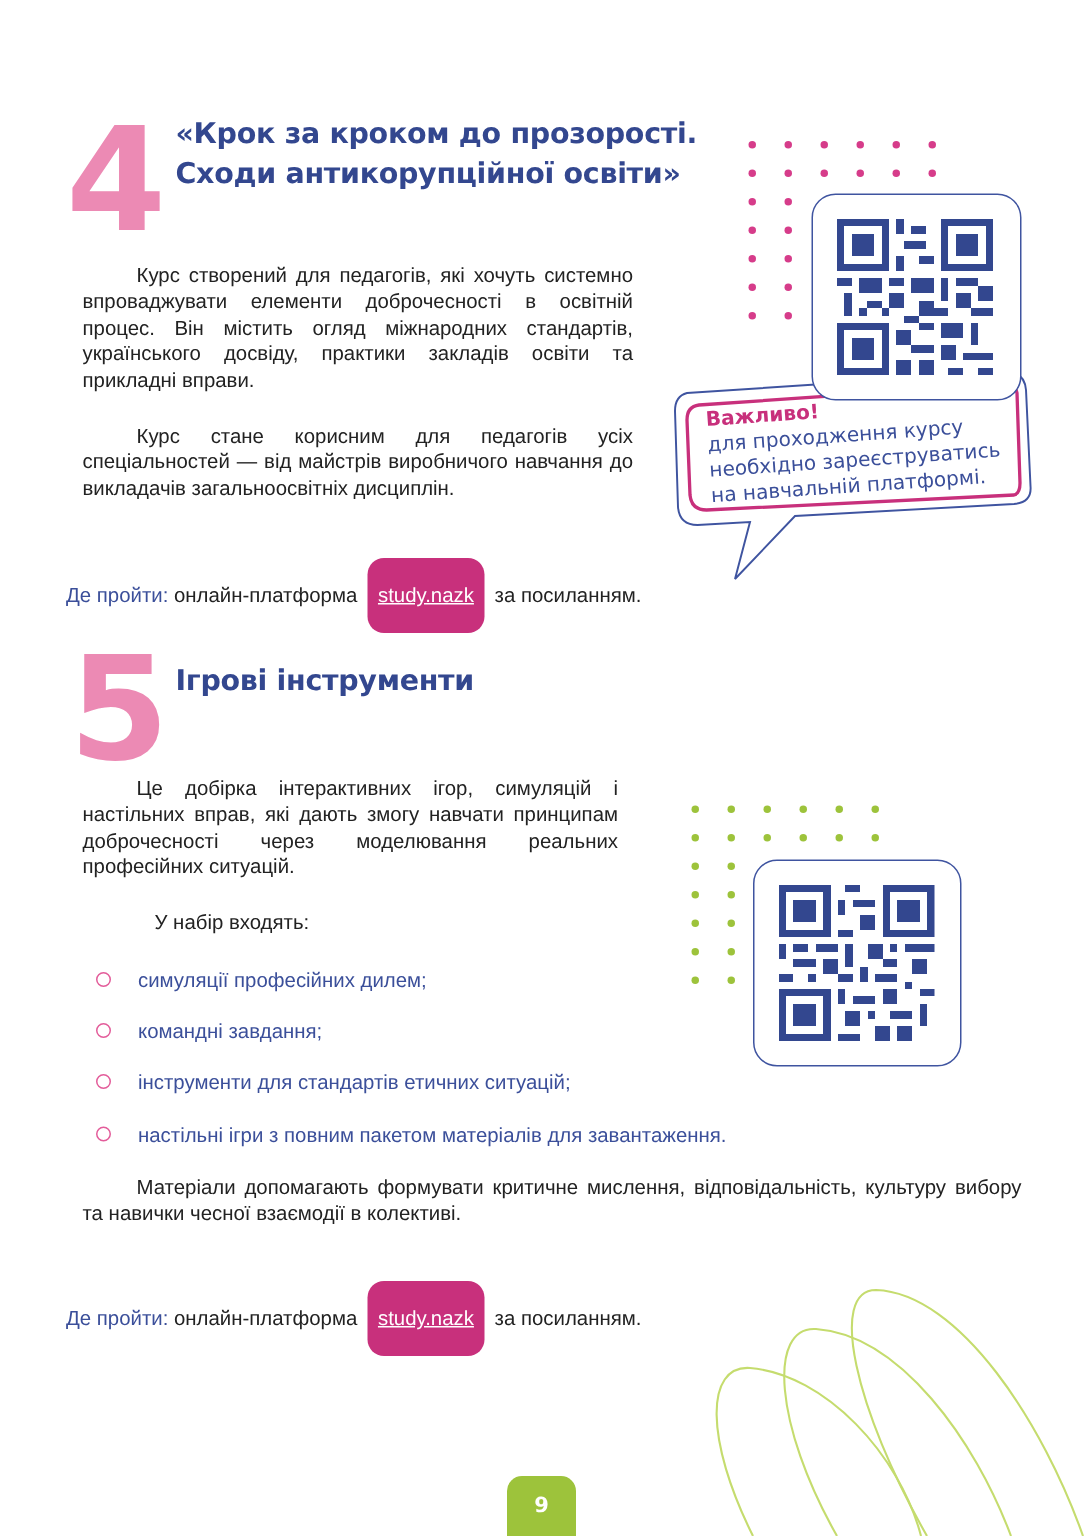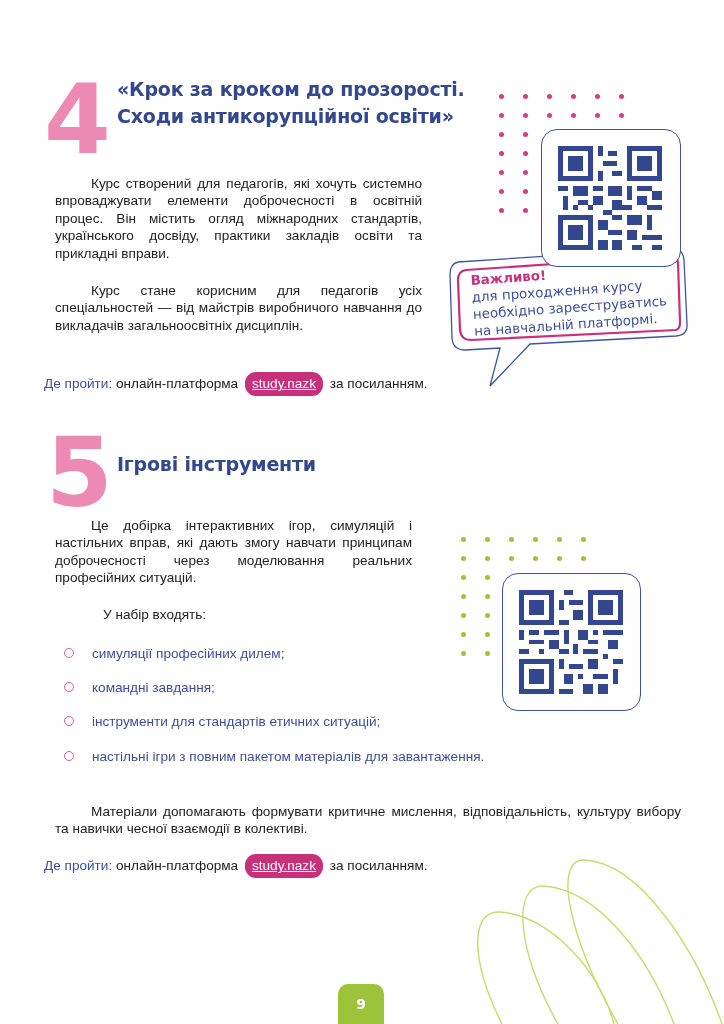--- a/index.html
+++ b/index.html
@@ -4,21 +4,21 @@
 <style>
   html, body { margin:0; padding:0; }
   body { width:724px; height:1024px; background:#ffffff; position:relative; overflow:hidden;
          font-family:"Liberation Sans", sans-serif; color:#1f1f1f; }
   .abs { position:absolute; }
   .bignum { position:absolute; font-family:"DejaVu Sans", sans-serif; font-weight:bold; color:#ec8ab4; line-height:1; }
   .heading { position:absolute; font-family:"DejaVu Sans", sans-serif; font-weight:bold; color:#33478f; font-size:19px; line-height:27px; letter-spacing:-0.2px; }
   .para { position:absolute; font-size:13.6px; line-height:17.4px; text-align:justify; text-indent:36px; color:#222; }
   .where { position:absolute; font-size:13.6px; line-height:20px; color:#222; white-space:nowrap; }
   .where .lbl { color:#3b4f9a; }
-  .pill { display:inline-block; background:#c8307c; color:#fff; border-radius:11px; padding:3px 7px; text-decoration:underline; line-height:18px; margin:0 3px; }
+  .pill { display:inline-block; background:#c8307c; color:#fff; border-radius:11px; padding:16px 7px; text-decoration:underline; line-height:18px; margin:0 3px; }
   .dot { position:absolute; width:5px; height:5px; border-radius:50%; }
   .qrbox { position:absolute; border:1.5px solid #3f54a0; border-radius:16px; background:#fff; }
   .bullet { position:absolute; font-size:13.6px; line-height:18px; color:#3b4f9a; white-space:nowrap; }
   .bullet .ring { position:absolute; left:0; top:3px; width:10px; height:10px; border:1.5px solid #e35c9a; border-radius:50%; box-sizing:border-box; }
   .bullet .txt { position:absolute; left:28px; top:0; }
   .pagebox { position:absolute; left:338px; top:984px; width:46px; height:40px; background:#9dc33b; border-radius:10px 10px 0 0; color:#fff; font-weight:bold; font-size:14px; text-align:center; line-height:40px; font-family:"DejaVu Sans", sans-serif; }
   .bubbletext { position:absolute; left:470px; top:272px; transform:rotate(-4deg); transform-origin:left top; font-size:13.4px; line-height:17px; color:#3b4f9a; font-family:"DejaVu Sans", sans-serif; white-space:nowrap; }
   .bubbletext .imp { color:#c8307c; font-weight:bold; }
 </style>
 </head>
@@ -114,21 +114,21 @@
 </div>
 
 <div class="bubbletext">
   <div class="imp">Важливо!</div>
   <div>для проходження курсу</div>
   <div>необхідно зареєструватись</div>
   <div>на навчальній платформі.</div>
 </div>
 
 <div class="bignum" style="left:46px;top:425px;font-size:96px;">5</div>
-<div class="heading" style="left:117px;top:451px;">
+<div class="heading" style="left:117px;top:441px;">
   <div>Ігрові інструменти</div>
 </div>
 
 <div class="para" style="left:55px;top:517px;width:357px;">Це добірка інтерактивних ігор, симуляцій і настільних вправ, які дають змогу навчати принципам доброчесності через моделювання реальних професійних ситуацій.</div>
 <div class="para" style="left:67px;top:606px;width:357px;">У набір входять:</div>
 
 <div class="bullet" style="left:64px;top:645px;">
   <span class="ring"></span>
   <span class="txt">симуляції професійних дилем;</span>
 </div>
@@ -138,21 +138,21 @@
 </div>
 <div class="bullet" style="left:64px;top:713px;">
   <span class="ring"></span>
   <span class="txt">інструменти для стандартів етичних ситуацій;</span>
 </div>
 <div class="bullet" style="left:64px;top:748px;">
   <span class="ring"></span>
   <span class="txt">настільні ігри з повним пакетом матеріалів для завантаження.</span>
 </div>
 
-<div class="para" style="left:55px;top:783px;width:626px;text-indent:36px;margin-top:20px;">Матеріали допомагають формувати критичне мислення, відповідальність, культуру вибору та навички чесної взаємодії в колективі.</div>
+<div class="para" style="left:55px;top:783px;width:626px;text-indent:36px;">Матеріали допомагають формувати критичне мислення, відповідальність, культуру вибору та навички чесної взаємодії в колективі.</div>
 
 <div class="where" style="left:44px;top:854px;">
   <span class="lbl">Де пройти:</span>
   <span>онлайн-платформа</span>
   <span class="pill">study.nazk</span>
   <span>за посиланням.</span>
 </div>
 
 <div>
   <div class="dot" style="left:461px;top:537px;background:#9dc33b"></div>

